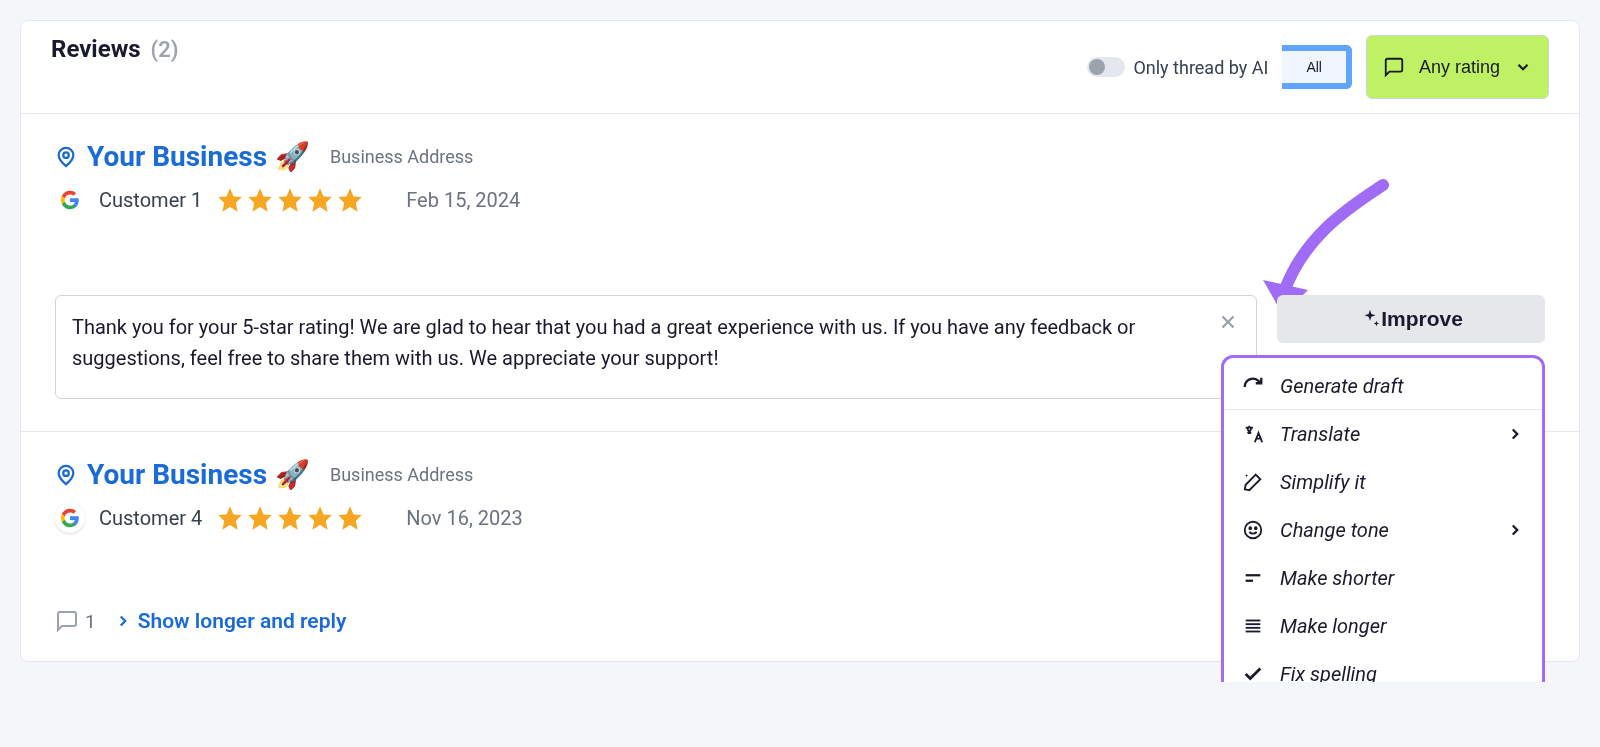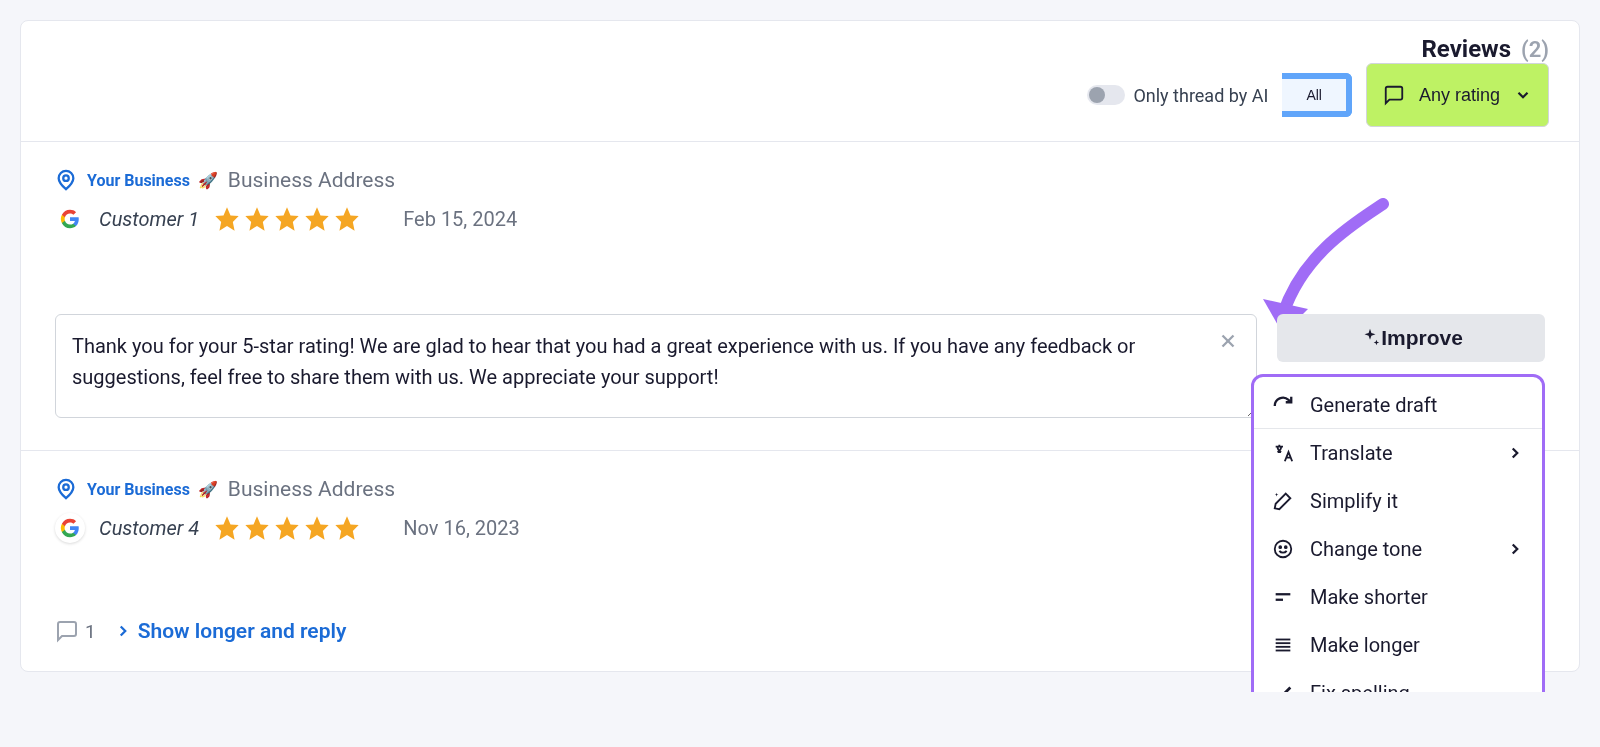--- a/index.html
+++ b/index.html
@@ -12,25 +12,24 @@
   .card {
     background: #fff;
     border: 1px solid #e5e7ee;
     border-radius: 8px;
     overflow: visible;
     width: 100%;
     position: relative;
   }
   .card-header {
     display: flex;
-    align-items: flex-end;
+    align-items: flex-start;
     justify-content: space-between;
     padding: 14px 30px;
     border-bottom: 1px solid #e5e7ee;
-    flex-direction: column;
   }
   .title-wrap { display: flex; align-items: baseline; gap: 10px; }
   .title { font-size: 24px; font-weight: 700; color: #1a1a2e; }
   .count { font-size: 22px; font-weight: 600; color: #9ca3af; }
   .header-controls { display: flex; align-items: center; gap: 14px; }
   .toggle-wrap { display: flex; align-items: center; gap: 8px; }
   .toggle {
     width: 38px; height: 20px; background: #e5e7ee; border-radius: 999px;
     position: relative; cursor: pointer;
   }
@@ -57,24 +56,24 @@
     font-size: 18px; padding: 20px 16px; background: #bef264;
     border: 1px solid #d1d5db; border-radius: 6px; cursor: pointer; color: #1a1a2e;
   }
   .review {
     padding: 26px 34px 28px;
     border-bottom: 1px solid #e5e7ee;
     position: relative;
   }
   .review:last-child { border-bottom: none; }
   .biz-line { display: flex; align-items: center; gap: 10px; margin-bottom: 12px; }
-  .biz-name { color: #1b6bd6; font-size: 16px; font-weight: 700; display: flex; align-items: center; gap: 8px; }
-  .biz-addr { color: #6b7280; font-size: 21px; }
+  .biz-name { color: #1b6bd6; font-size: 28px; font-weight: 700; display: flex; align-items: center; gap: 8px; }
+  .biz-addr { color: #6b7280; font-size: 18px; margin-left: 10px; }
   .cust-line { display: flex; align-items: center; gap: 14px; }
-  .cust-name { font-size: 20px; color: #374151; font-style: italic; }
+  .cust-name { font-size: 20px; color: #374151; }
   .stars { display: flex; gap: 2px; }
   .date { font-size: 20px; color: #6b7280; margin-left: 28px; }
   .reply-row {
     display: flex; align-items: flex-start; gap: 20px; margin-top: 80px;
     position: relative;
   }
   .reply-box {
     flex: 1; position: relative;
   }
   .reply-box textarea {
@@ -88,23 +87,23 @@
     width: 24px; height: 24px; color: #9ca3af; cursor: pointer;
     font-size: 24px; line-height: 1;
   }
   .improve-btn {
     width: 268px; height: 48px; background: #e5e7eb; border: none;
     border-radius: 6px; font-size: 21px; font-weight: 600; color: #1a1a2e;
     display: inline-flex; align-items: center; justify-content: center; 
     cursor: pointer;
   }
   .improve-menu {
-    position: absolute; top: 60px; right: 0; width: 294px;
+    position: absolute; top: 60px; right: 0; width: 324px;
     background: #fff; border: 3px solid #a06cf6; border-radius: 12px;
-    z-index: 30; padding: 4px 0;
+    z-index: 30; padding: 4px 0; font-style: italic;
   }
   .improve-menu .mi {
     display: flex; align-items: center; gap: 16px;
     padding: 12px 18px; font-size: 20px; color: #1a1a2e; cursor: pointer;
     position: relative;
   }
   .improve-menu .mi.sep-after::after {
     content: ""; position: absolute; left: 0; right: 0; bottom: 0;
     height: 1px; background: #e5e7eb;
   }

